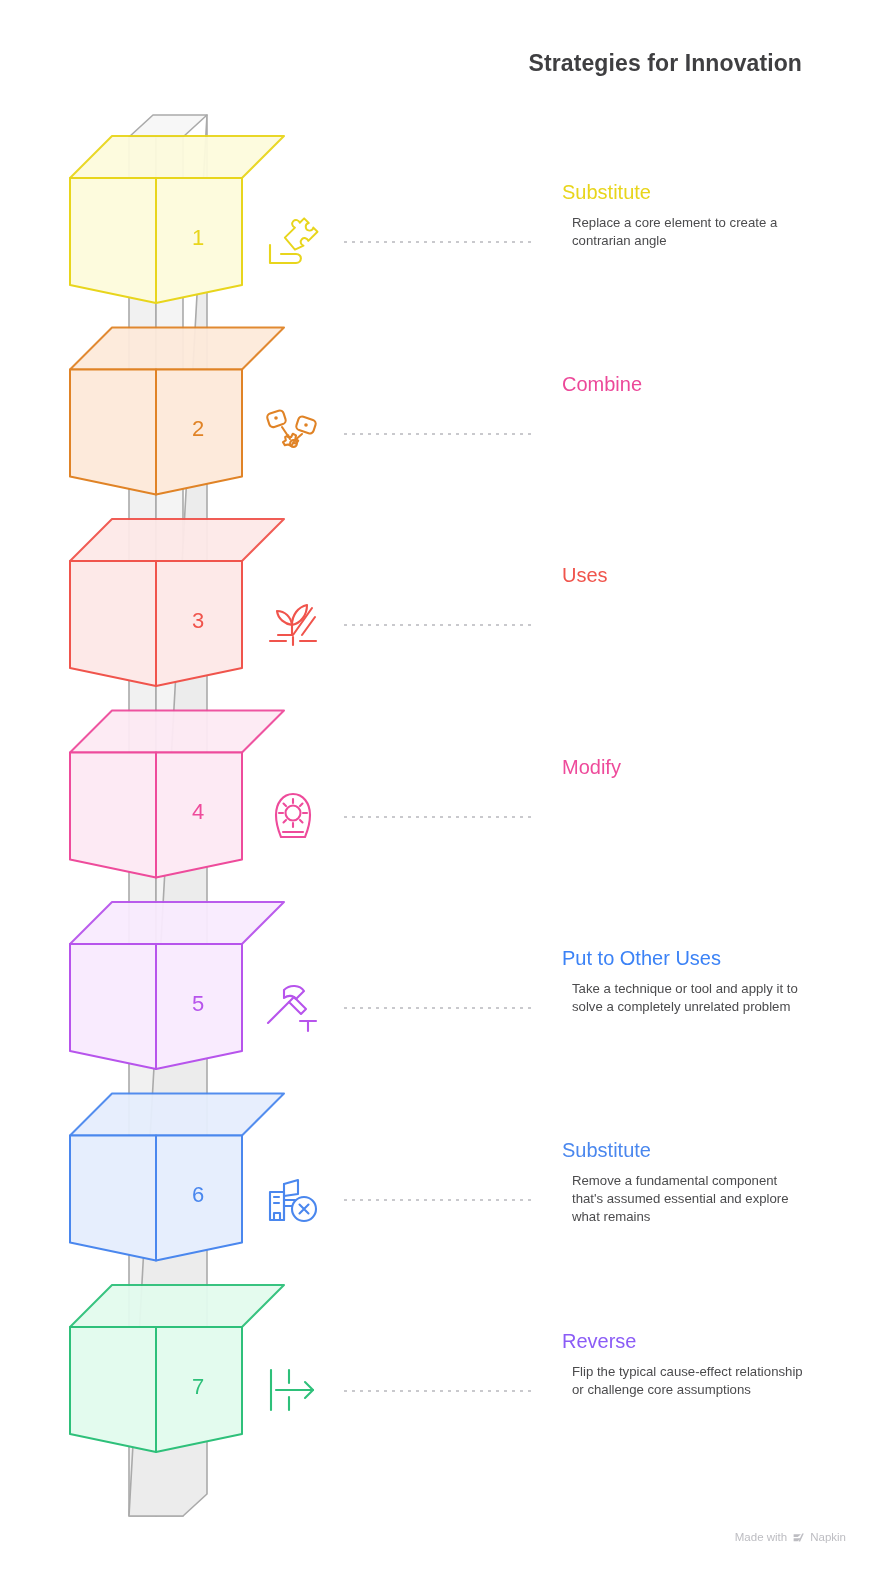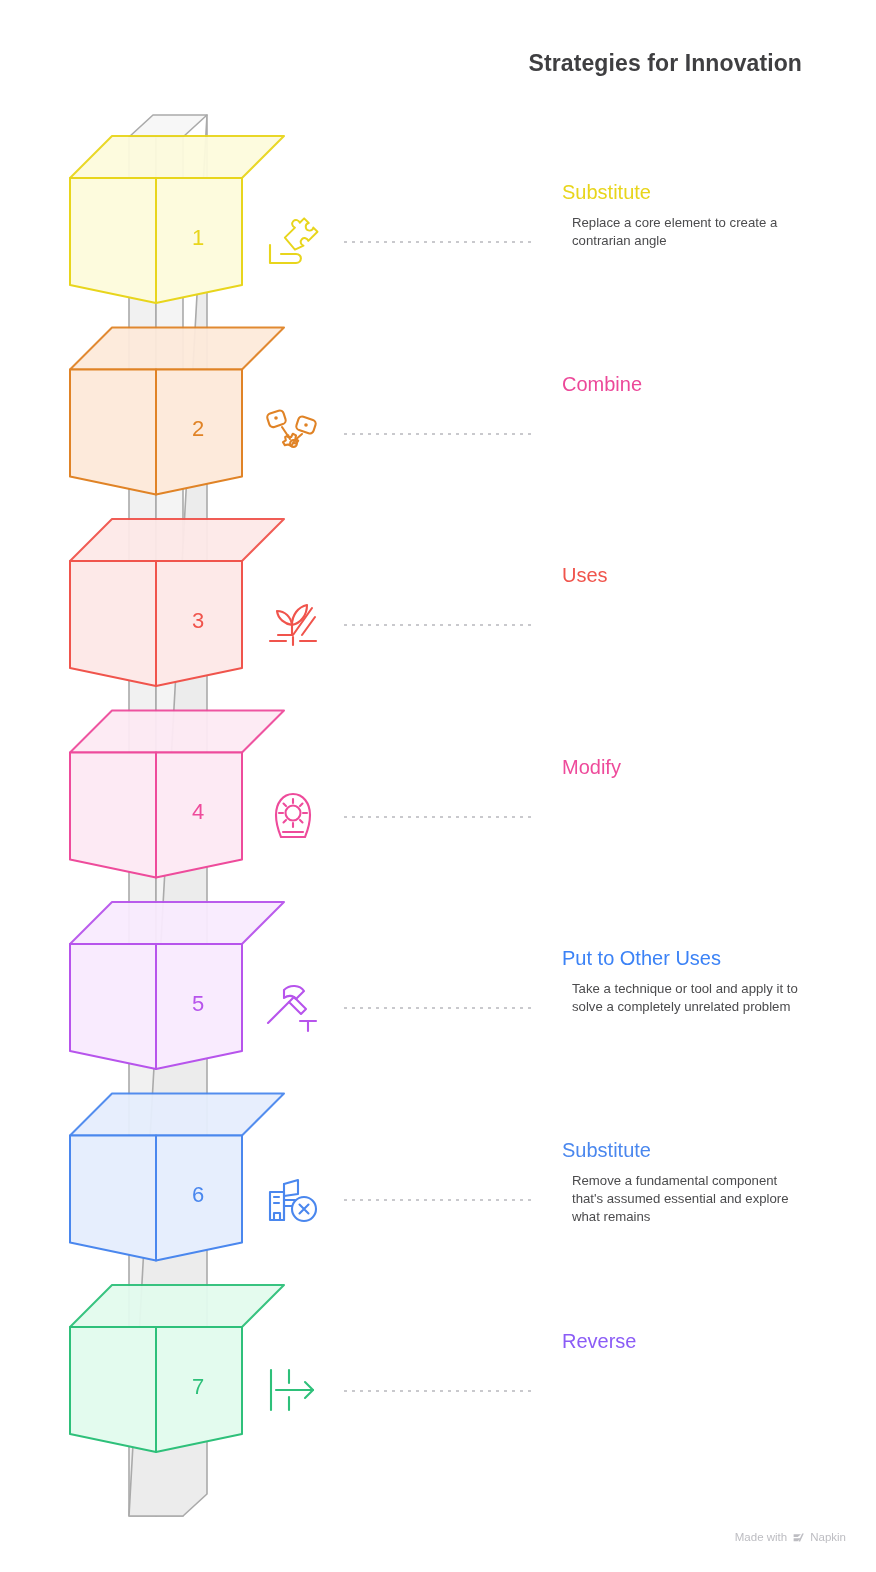--- a/index.html
+++ b/index.html
@@ -223,20 +223,21 @@
     <div class="row" style="top:1361px">
       <span class="row-icon"><svg width="62" height="58" viewBox="0 0 62 58">
           <path stroke="#2ec07a" fill="none" stroke-width="2.1" stroke-linecap="round" stroke-linejoin="round" d="M9 9 L9 49"></path>
           <path stroke="#2ec07a" fill="none" stroke-width="2.1" stroke-linecap="round" stroke-linejoin="round" d="M27 9 L27 22 M27 36 L27 49"></path>
           <path stroke="#2ec07a" fill="none" stroke-width="2.1" stroke-linecap="round" stroke-linejoin="round" d="M14 29 L51 29"></path>
           <path stroke="#2ec07a" fill="none" stroke-width="2.1" stroke-linecap="round" stroke-linejoin="round" d="M43 21 L51 29 L43 37"></path>
         </svg></span>
       <span class="row-dots"></span>
       <div class="row-text">
         <p class="row-label" style="color:#8b5cf6">Reverse</p>
+        <p class="row-desc">Flip the typical cause-effect relationship or challenge core assumptions</p>
       </div>
     </div>
   </div>
 
 <div id="watermark">
   <span>Made with</span>
   <span class="wm-logo">
     <svg width="13" height="13" viewBox="0 0 16 16">
       <path d="M2 4 L11 4 L7 7.5 L2 7.5 Z" fill="#bdbdc2"></path>
       <path d="M2 9 L11 9 L7 12.5 L2 12.5 Z" fill="#bdbdc2"></path>

